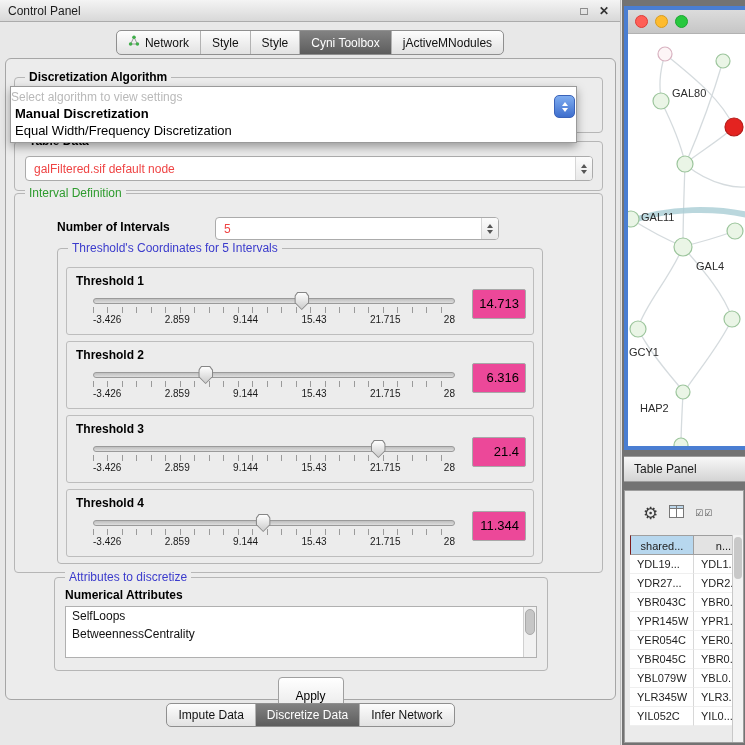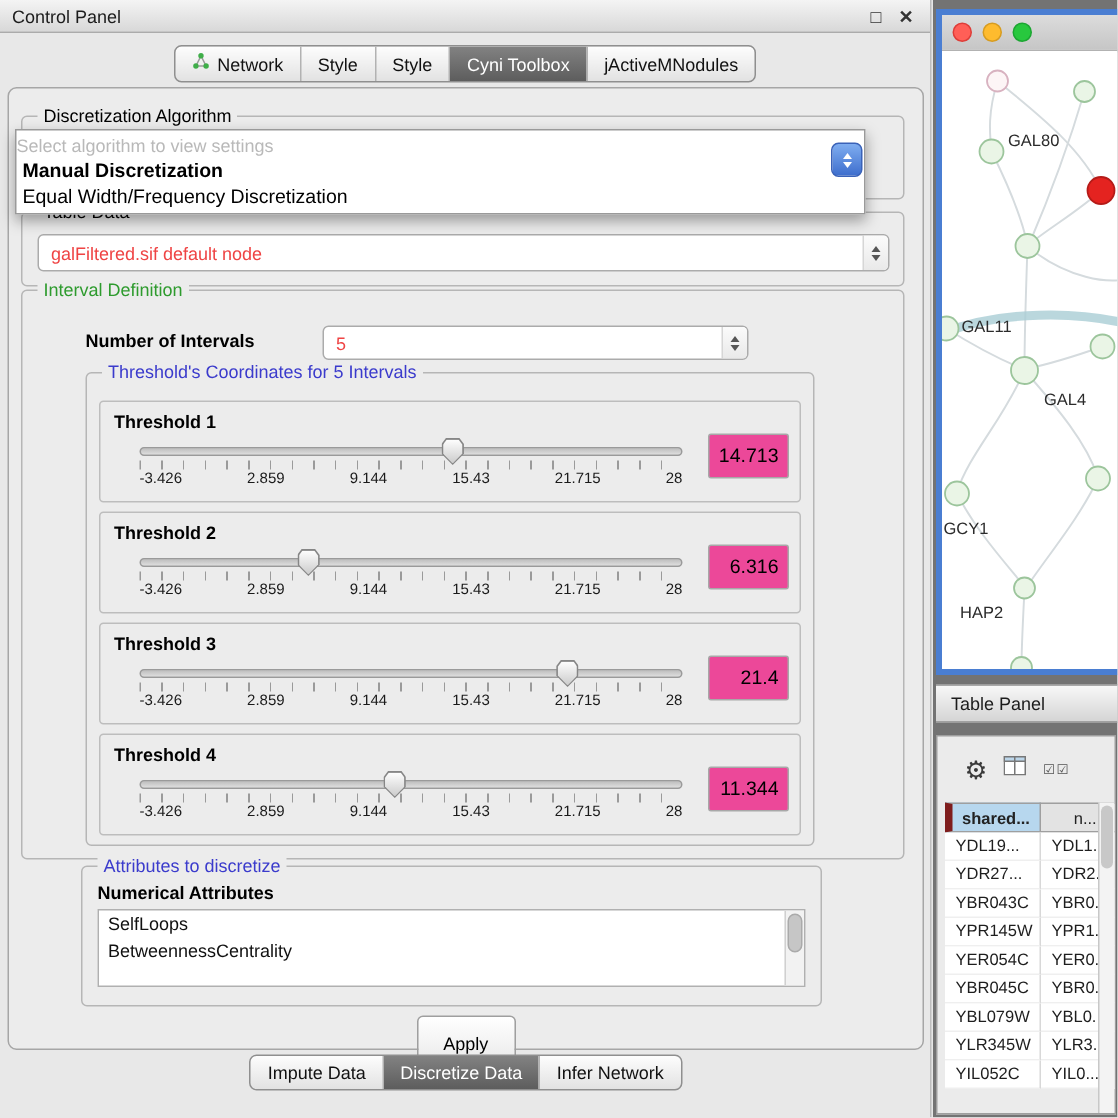--- a/index.html
+++ b/index.html
@@ -18,21 +18,21 @@
   .bottom-tabs { position:absolute; top:703px; left:0; width:621px; display:flex; justify-content:center; }
   .seg-group { display:inline-flex; border:1px solid #8f8f8f; border-radius:5px; overflow:hidden; background:linear-gradient(#fdfdfd,#e2e2e2); }
   .seg { display:flex; align-items:center; gap:5px; padding:4px 11px; font-size:12px; color:#111; border-left:1px solid #b2b2b2; white-space:nowrap; }
   .seg:first-child { border-left:none; }
   .seg.active { background:linear-gradient(#828282,#5d5d5d); color:#fff; }
 
   .main-frame { position:absolute; left:5px; top:58px; width:611px; height:642px; border:1px solid #a6a6a6; border-radius:6px; background:#ececec; }
 
   .group { position:absolute; border:1px solid #b6b6b6; border-radius:4px; }
   .group-title { position:absolute; top:-8px; left:10px; background:#ececec; padding:0 4px; font-size:12px; line-height:14px; white-space:nowrap; }
-  .gt-black { color:#000; font-weight:normal;text-align:right; }
+  .gt-black { color:#000; font-weight:bold;text-align:right; }
   .gt-green { color:#2e9b2e; }
   .gt-blue  { color:#3b3bcc; }
 
   .algo-group      { left:8px;  top:18px;  width:589px; height:56px; }
   .tabledata-group { left:8px;  top:82px;  width:589px; height:50px; }
   .interval-group  { left:8px;  top:134px; width:589px; height:380px; }
   .thresholds-group{ left:42px; top:54px;  width:486px; height:316px; }
   .attributes-group{ left:48px; top:518px; width:494px; height:94px; }
 
   .combo { position:absolute; background:#fff; border:1px solid #ababab; border-radius:4px; display:flex; align-items:center; font-size:12px; overflow:hidden; }
@@ -97,21 +97,21 @@
   .gear { font-size:17px; color:#3a3a3a; line-height:1; }
   .cb-icons { font-size:9px; color:#555; letter-spacing:1px; }
   .tp-table { position:absolute; left:5px; top:44px; }
   .tp-row { display:flex; }
   .tp-c1 { width:64px; } .tp-c2 { width:60px; }
   .tp-cell { height:19px; line-height:19px; font-size:11px; padding-left:7px; background:#fff; color:#1e1e1e;
     border-right:1px solid #d8d8d8; border-bottom:1px solid #efefef; white-space:nowrap; overflow:hidden; }
   .tp-header .tp-cell { height:20px; line-height:20px; text-align:center; padding-left:0; font-size:11px;
     border:1px solid #9f9f9f; border-left:none; background:#e3e3e3; color:#222; }
   .th-sel { background:#b7d7ee !important; }
-  .tp-header .first { border-left:5px solid #7f1d1d;font-weight:bold; }
+  .tp-header .first { border-left:1px solid #7f1d1d; }
   .tp-scroll { position:absolute; right:0; top:44px; bottom:0; width:11px; background:#f3f3f3; border-left:1px solid #c8c8c8; }
   .tp-scroll-thumb { position:absolute; left:1px; top:2px; width:8px; height:42px; background:#c8c8c8; border-radius:4px; }
 </style>
 </head>
 <body>
 
 <div class="root">
 
   <div class="control-panel">
 

